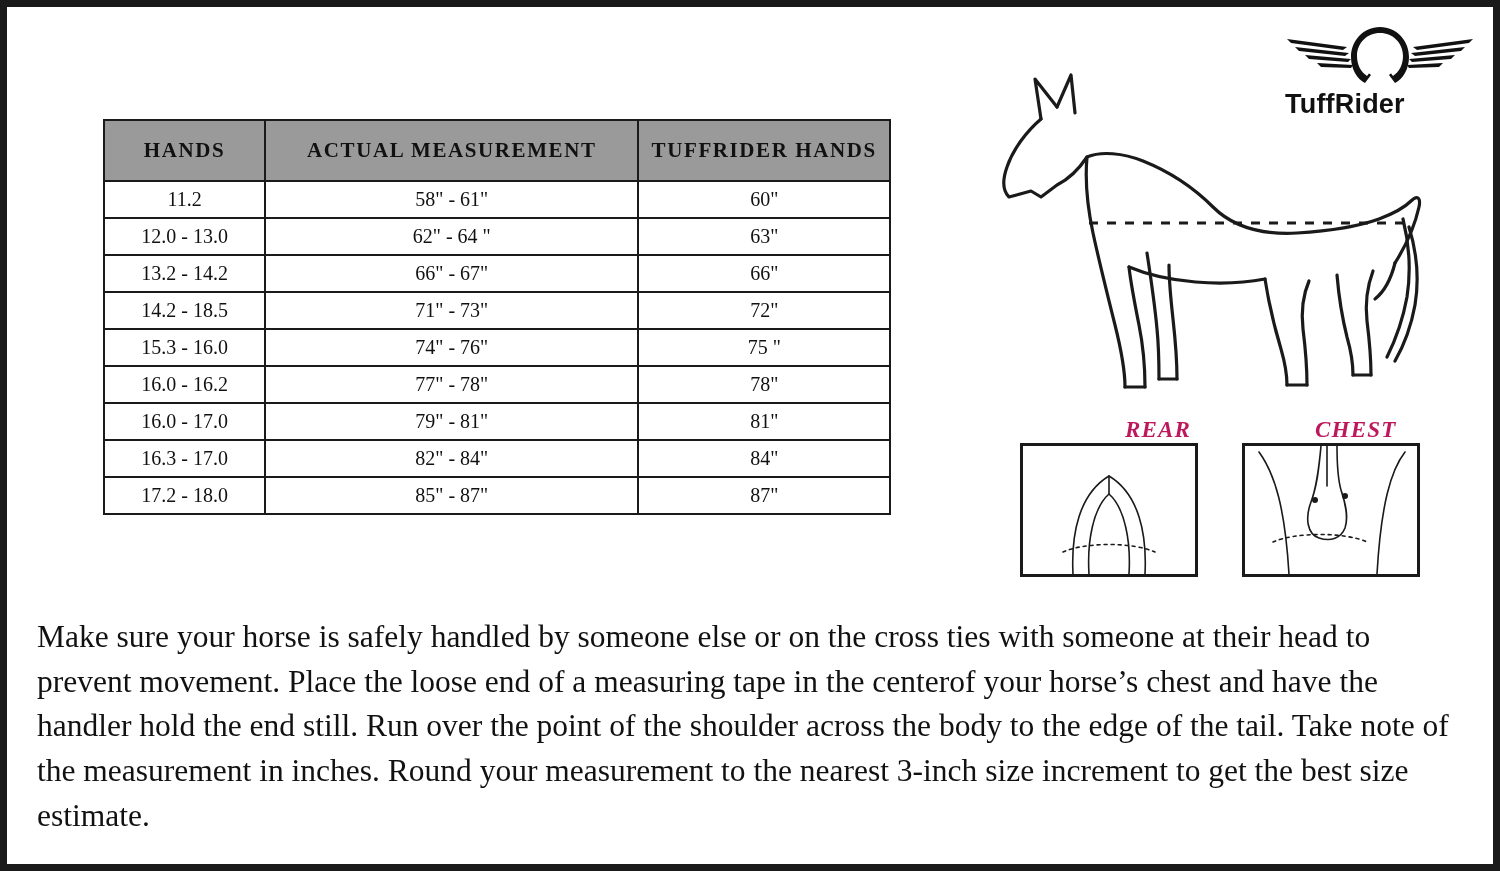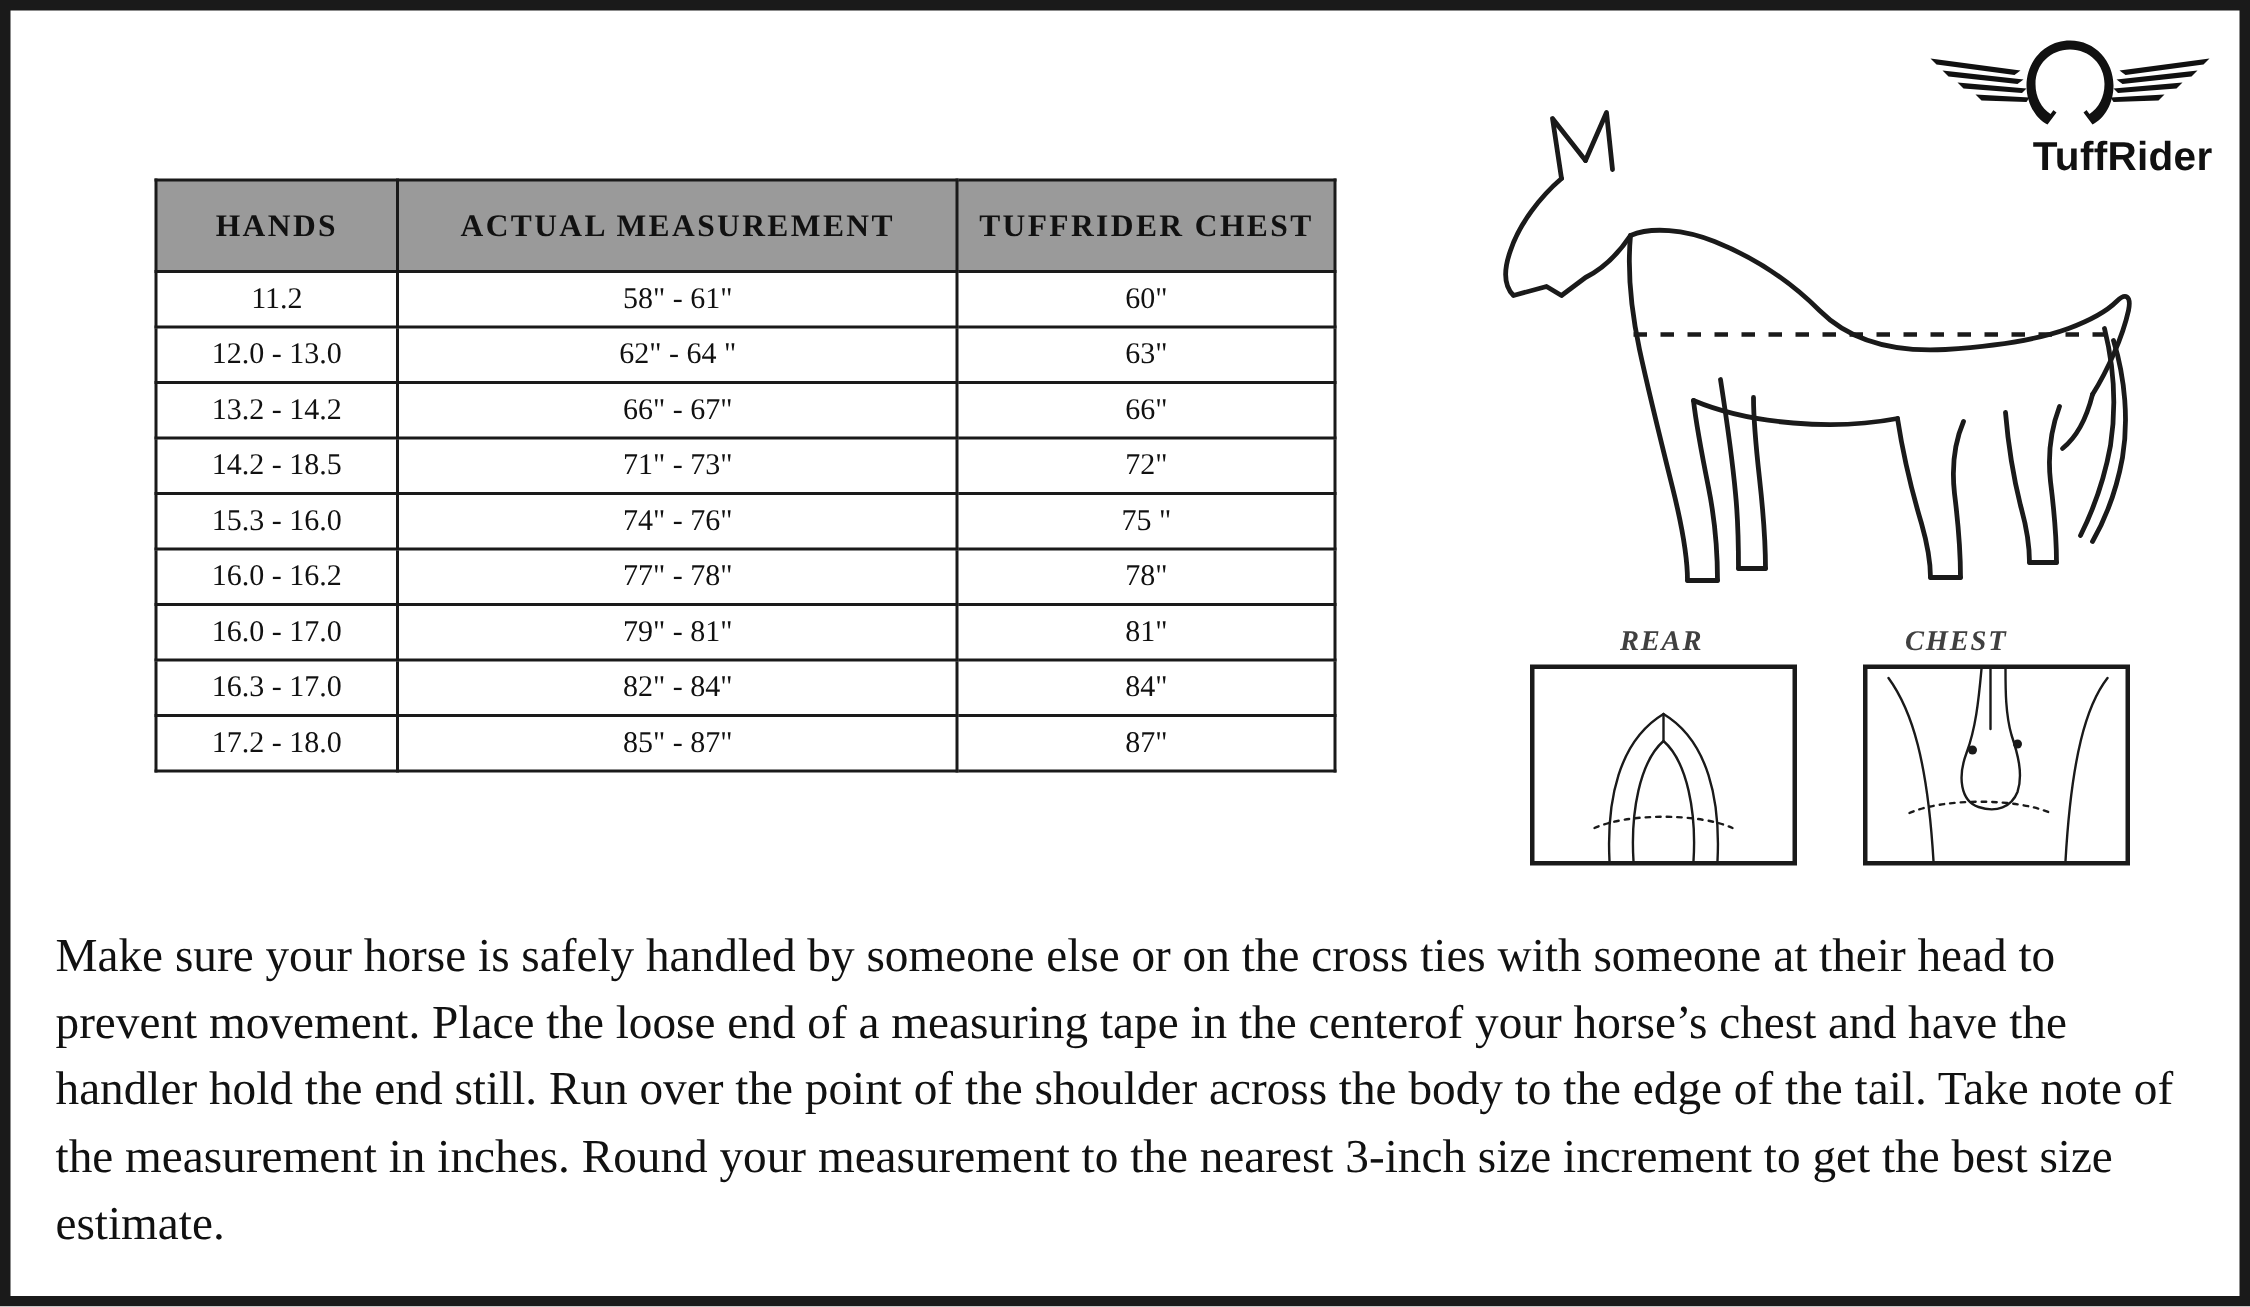--- a/index.html
+++ b/index.html
@@ -19,21 +19,21 @@
     border: 7px solid #1a1a1a;
     overflow: hidden;
   }
 
   
   .brand {
     position: absolute;
     top: 12px;
     right: 18px;
     width: 190px;
-    text-align: right;
+    text-align: left;
   }
   .brand-mark {
     height: 72px;
     position: relative;
   }
   .brand-name {
     font-family: "Liberation Sans", sans-serif;
     font-weight: bold;
     font-size: 27px;
     letter-spacing: 0.2px;
@@ -98,23 +98,24 @@
   }
   .view-labels {
     position: relative;
     height: 26px;
   }
   .view-label {
     position: absolute;
     font-family: "Liberation Serif", serif;
     font-style: italic;
     font-weight: bold;
-    font-size: 19px;
+    font-size: 23px;
     letter-spacing: 1.2px;
-    color: #404040;
+    color: #be185d;
+    margin-left: 45px;
   }
   .view-label.rear { left: 78px; }
   .view-label.chest { left: 268px; }
   .view-boxes {
     position: relative;
     height: 135px;
   }
   .view-box {
     position: absolute;
     border: 3px solid #1a1a1a;
@@ -171,21 +172,21 @@
     <table class="size-chart">
       <colgroup>
         <col class="c-hands">
           <col class="c-actual">
           <col class="c-size">
       </colgroup>
       <thead>
         <tr>
           <th>HANDS</th>
           <th>ACTUAL MEASUREMENT</th>
-          <th>TUFFRIDER CHEST</th>
+          <th>TUFFRIDER HANDS</th>
         </tr>
       </thead>
       <tbody>
         <tr>
           <td>11.2</td>
           <td>58" - 61"</td>
           <td>60"</td>
         </tr>
         <tr>
           <td>12.0 - 13.0</td>

